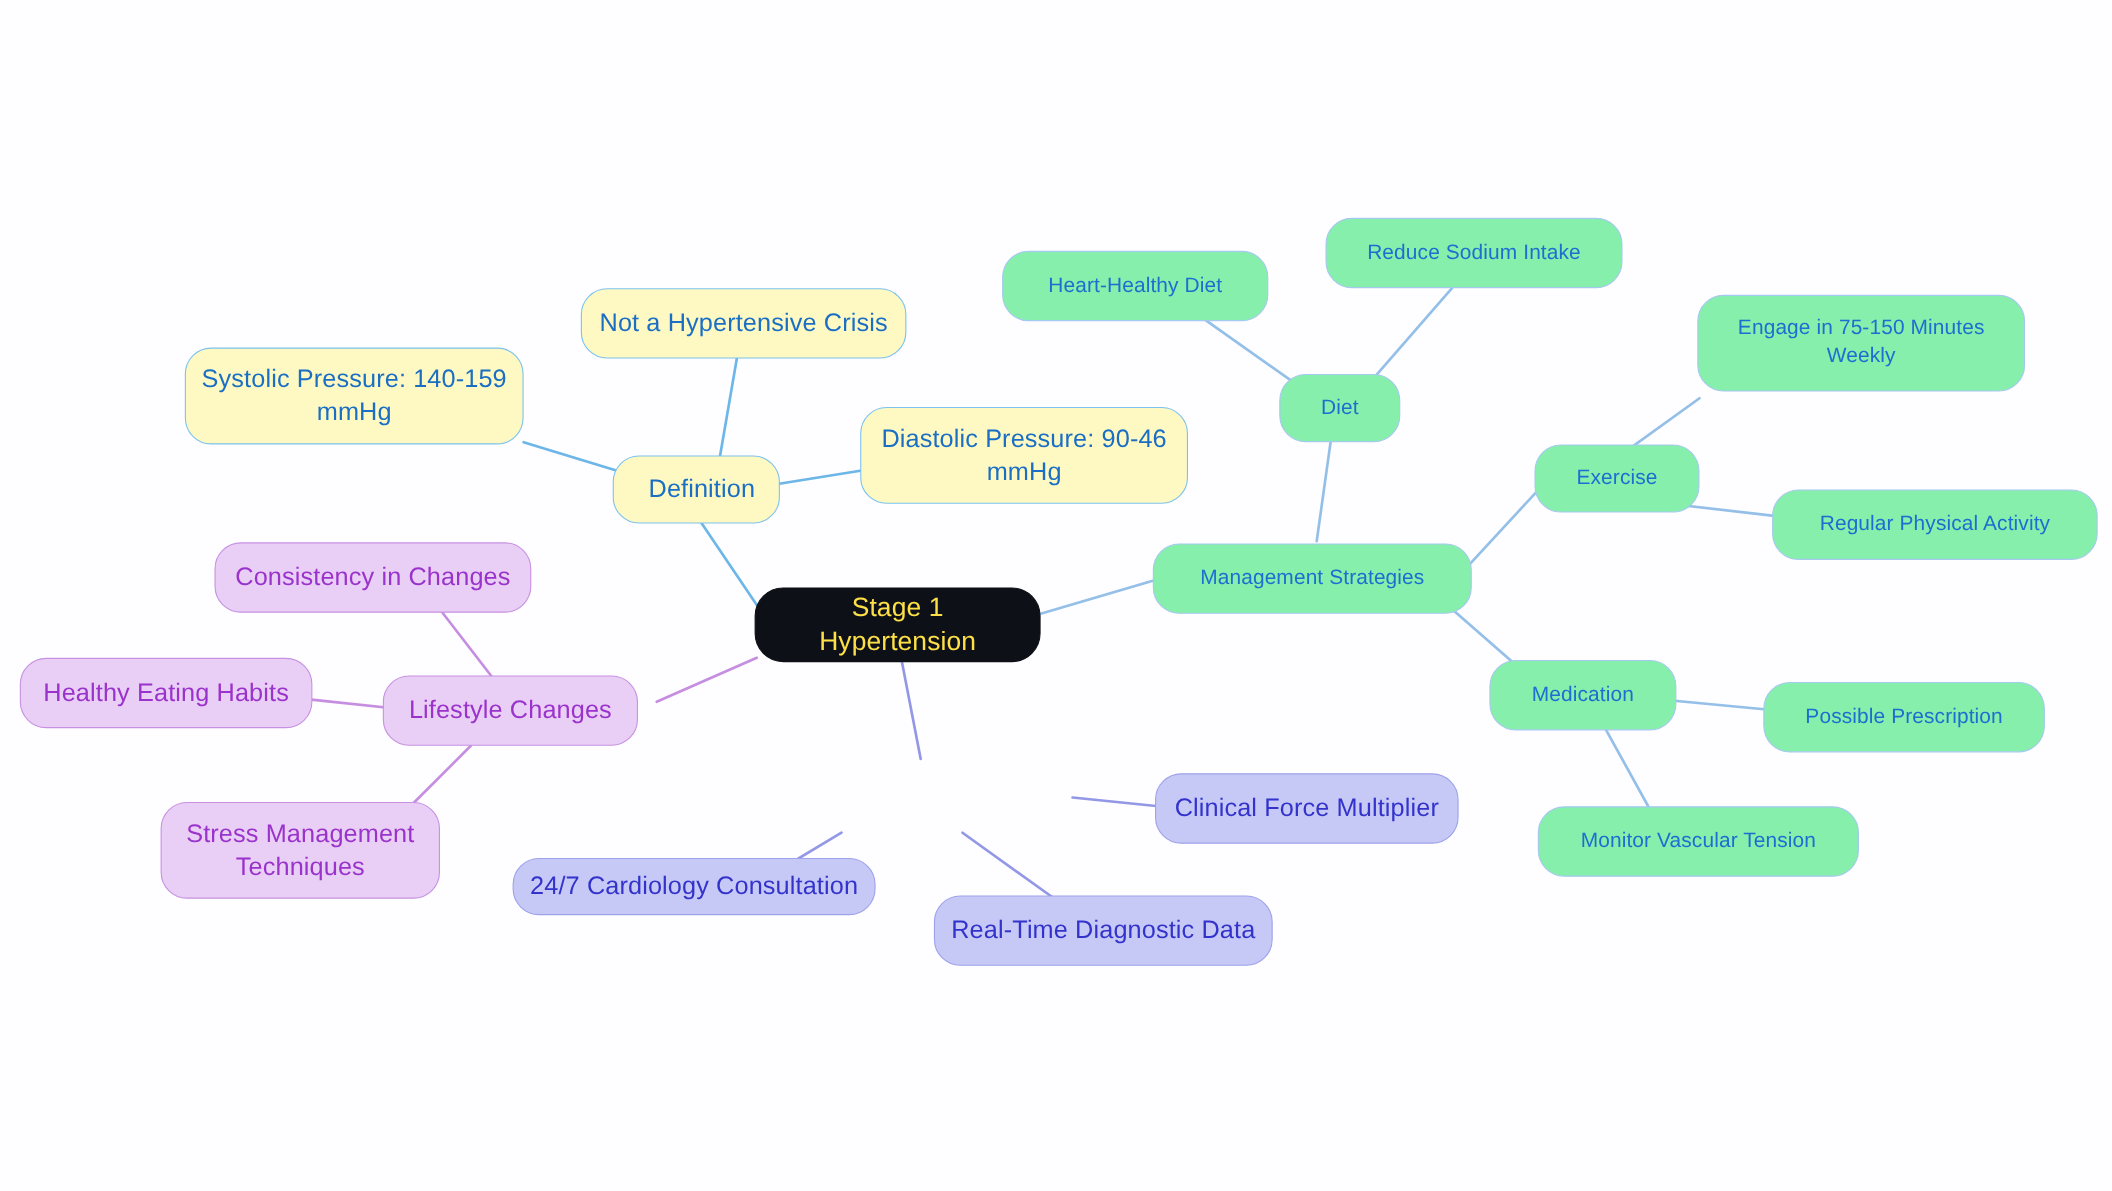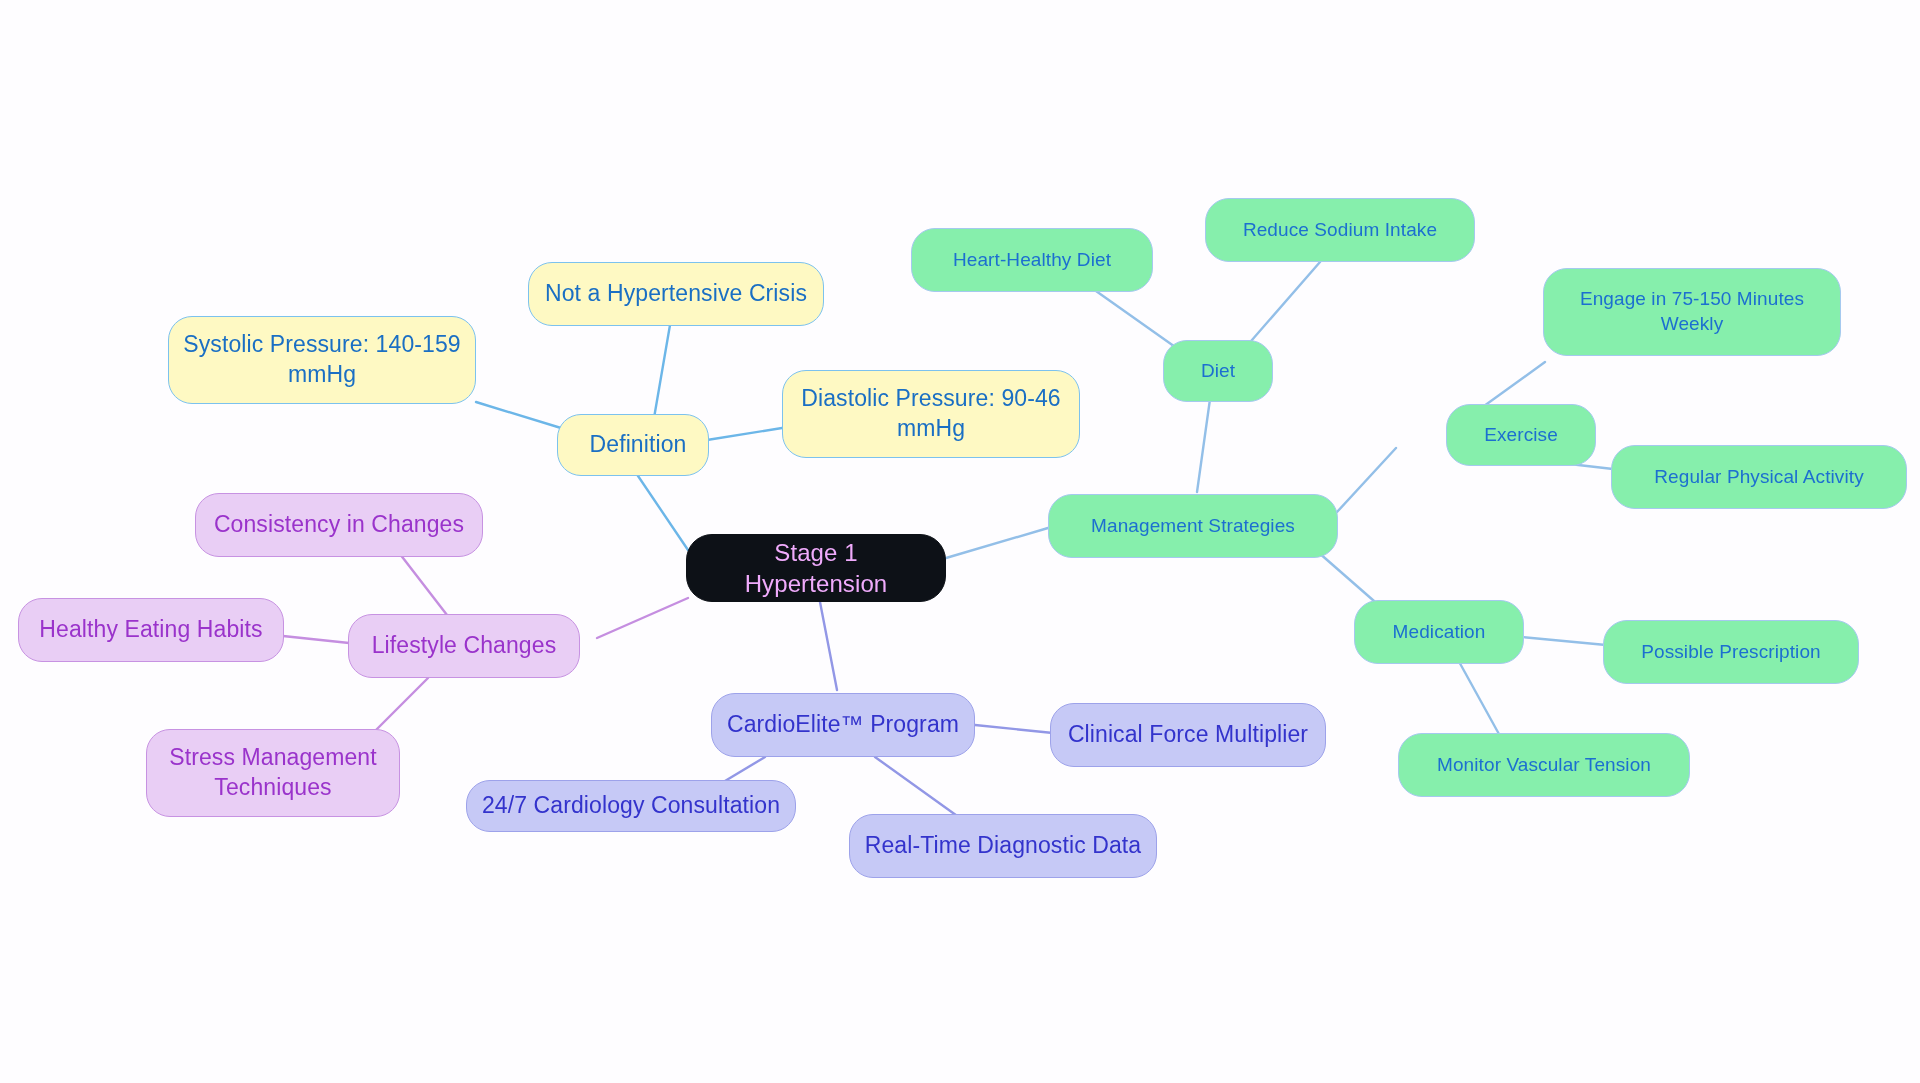--- a/index.html
+++ b/index.html
@@ -45,21 +45,21 @@
     user-select: none;
   }
   .node-label {
     display: block;
     width: 100%;
   }
   
   .node.root {
     background: #0d1117;
     border-color: #0d1117;
-    color: #f0abfc;
+    color: #fde047;
     font-size: 24px;
     border-radius: 26px;
   }
   
   .node.blue-a {
     background: #fef9c3;
     border-color: #7cc2ee;
     color: #1a6fc4;
     font-size: 23px;
   }
@@ -157,21 +157,21 @@
   </div>
 
   <div class="node blue-b" style="left:911px; top:228px; width:242px; height:64px;">
     <span class="node-label">Heart-Healthy Diet</span>
   </div>
 
   <div class="node blue-b" style="left:1205px; top:198px; width:270px; height:64px;">
     <span class="node-label">Reduce Sodium Intake</span>
   </div>
 
-  <div class="node blue-b" style="left:1446px; top:404px; width:150px; height:62px;">
+  <div class="node blue-b" style="left:1395px; top:404px; width:150px; height:62px;">
     <span class="node-label">Exercise</span>
   </div>
 
   <div class="node blue-b" style="left:1543px; top:268px; width:298px; height:88px;">
     <span class="node-label">Engage in 75-150 Minutes Weekly</span>
   </div>
 
   <div class="node blue-b" style="left:1611px; top:445px; width:296px; height:64px;">
     <span class="node-label">Regular Physical Activity</span>
   </div>
@@ -197,23 +197,20 @@
   </div>
 
   <div class="node purple" style="left:18px; top:598px; width:266px; height:64px;">
     <span class="node-label">Healthy Eating Habits</span>
   </div>
 
   <div class="node purple" style="left:146px; top:729px; width:254px; height:88px;">
     <span class="node-label">Stress Management Techniques</span>
   </div>
 
-  <div class="node indigo" style="left:711px; top:693px; width:264px; height:64px;">
-    <span class="node-label">CardioElite™ Program</span>
-  </div>
 
   <div class="node indigo" style="left:1050px; top:703px; width:276px; height:64px;">
     <span class="node-label">Clinical Force Multiplier</span>
   </div>
 
   <div class="node indigo" style="left:466px; top:768px; width:330px; height:52px;margin-top:12px;">
     <span class="node-label">24/7 Cardiology Consultation</span>
   </div>
 
   <div class="node indigo" style="left:849px; top:814px; width:308px; height:64px;">

